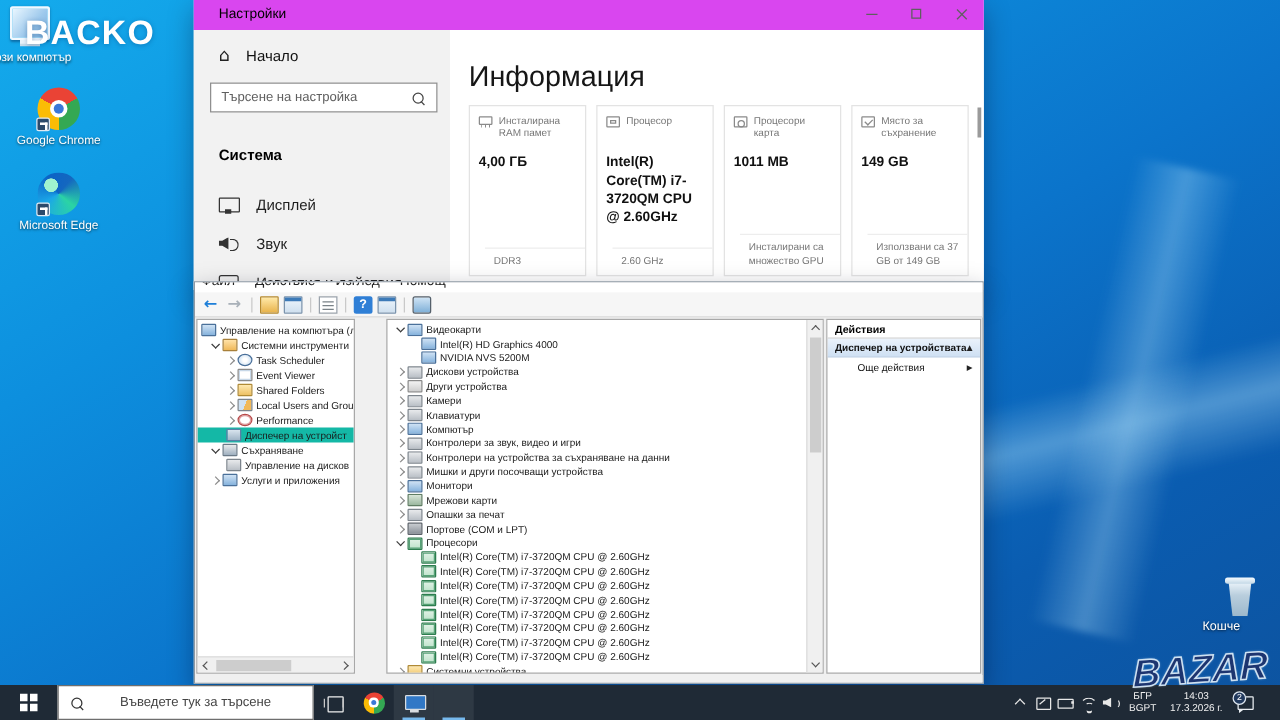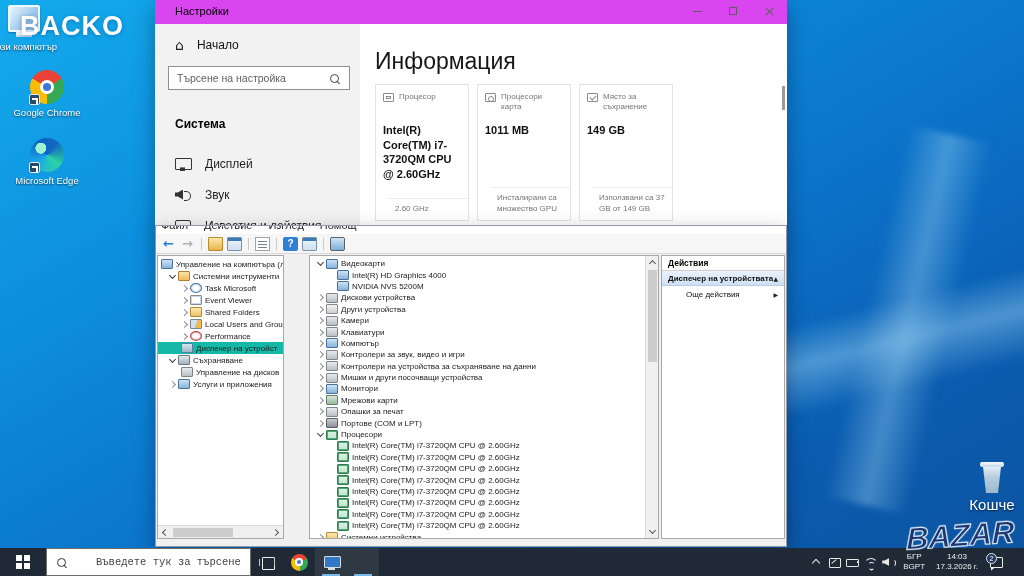--- a/index.html
+++ b/index.html
@@ -40,21 +40,21 @@
   .ic-chrome { border-radius:50%;
     background:conic-gradient(from -60deg,#ea4335 0 120deg,#34a853 120deg 240deg,#fbbc05 240deg 360deg); }
   .ic-chrome::after { content:""; position:absolute; inset:29%; background:#fff; border-radius:50%; }
   .ic-chrome::before { content:""; position:absolute; inset:37%; background:#3b78d8; border-radius:50%; z-index:1; }
 
   .short-badge { position:absolute; left:-1px; bottom:-1px; width:11px; height:11px; background:#2b4a6b;
     border:1px solid #dfe9f2; border-radius:2px; z-index:2; }
   .short-badge::before { content:""; position:absolute; left:2px; top:3px; width:4px; height:4px;
     border-top:2px solid #fff; border-right:2px solid #fff; }
 
-  .recycle-tile { position:absolute; left:962px; top:462px; width:60px; text-align:center; color:#fff; font-size:15px;
+  .recycle-tile { position:absolute; left:962px; top:462px; width:60px; text-align:left; color:#fff; font-size:10px;
     text-shadow:0 1px 2px rgba(0,0,0,.65); z-index:4; }
   .ic-recycle-bin { width:24px; height:31px; margin:0 auto 3px; position:relative; }
   .ic-recycle-bin::before { content:""; position:absolute; left:2px; right:2px; top:3px; bottom:0;
     background:linear-gradient(#eef6fc,#b9cedd 40%,#9cb8cc); clip-path:polygon(4% 0,96% 0,80% 100%,20% 100%); }
   .ic-recycle-bin::after { content:""; position:absolute; top:0; left:0; right:0; height:5px;
     background:linear-gradient(#f6fbff,#c3d8e6); border-radius:2px; }
 
   
   .win { position:absolute; background:#fff; box-shadow:0 8px 20px rgba(0,0,30,.35); }
 
@@ -201,21 +201,21 @@
   
   .taskbar { position:absolute; left:0; bottom:0; width:1024px; height:28px; background:#1f2a36; z-index:50;
     display:flex; align-items:stretch; }
   .start { width:46px; display:flex; align-items:center; justify-content:center; }
   .win-logo { width:14px; height:14px; display:grid; grid-template-columns:1fr 1fr; grid-template-rows:1fr 1fr; gap:1.5px; }
   .win-logo span { background:#fff; }
   .tb-search { width:205px; background:#fff; border:1px solid #6e6e6e; display:flex; align-items:center;
     padding-left:10px; }
   .tb-search .mag::before { border-color:#333; } .tb-search .mag::after { background:#333; }
   .tb-search input { border:0; outline:0; flex:1; min-width:0; font-size:10.5px; color:#333; margin-left:8px;
-    font-family:Liberation Mono, monospace; background:transparent;padding-left:12px; }
+    font-family:Liberation Sans, sans-serif; background:transparent;padding-left:12px; }
   .tb-search input::placeholder { color:#444; opacity:1; }
   .tb-apps { display:flex; }
   .tb-app { width:32px; display:flex; align-items:center; justify-content:center; position:relative; }
   .tb-app.active { background:rgba(255,255,255,.07); }
   .tb-app.active::after { content:""; position:absolute; left:7px; right:7px; bottom:0; height:2px; background:#76b9ed; }
   .app-ic { width:17px; height:17px; position:relative; }
   .ic-task-view::before { content:""; position:absolute; left:3px; top:3px; width:11px; height:11px; border:1.3px solid #f0f0f0; border-radius:1px; }
   .ic-task-view::after { content:""; position:absolute; top:5px; left:0; width:1.5px; height:7px; background:#c8c8c8;
     box-shadow:15px 0 0 #c8c8c8; }
   .tb-app .ic-chrome { width:17px; height:17px; }
@@ -333,20 +333,28 @@
               <span class="nav-ic ic-notifications"></span>
               <span>Известия и действия</span>
             </div>
 
         </div>
       </div>
       <div class="main">
         <div class="page-title">Информация</div>
         <div class="cards">
 
+            <div class="card">
+              <div class="card-head">
+                <span class="card-ic ic-ram"></span>
+                <span>Инсталирана RAM памет</span>
+              </div>
+              <div class="card-value">4,00 ГБ</div>
+              <div class="card-foot">DDR3</div>
+            </div>
 
             <div class="card">
               <div class="card-head">
                 <span class="card-ic ic-cpu"></span>
                 <span>Процесор</span>
               </div>
               <div class="card-value">Intel(R) Core(TM) i7-3720QM CPU @ 2.60GHz</div>
               <div class="card-foot">2.60 GHz</div>
             </div>
 
@@ -427,21 +435,21 @@
 
             <div class="trow lvl1 st-expanded">
               <span class="chev"></span>
               <span class="ti ic-system-tools"></span>
               <span>Системни инструменти</span>
             </div>
 
             <div class="trow lvl2 st-collapsed">
               <span class="chev"></span>
               <span class="ti ic-task-scheduler"></span>
-              <span>Task Microsoft</span>
+              <span>Task Scheduler</span>
             </div>
 
             <div class="trow lvl2 st-collapsed">
               <span class="chev"></span>
               <span class="ti ic-event-viewer"></span>
               <span>Event Viewer</span>
             </div>
 
             <div class="trow lvl2 st-collapsed">
               <span class="chev"></span>

